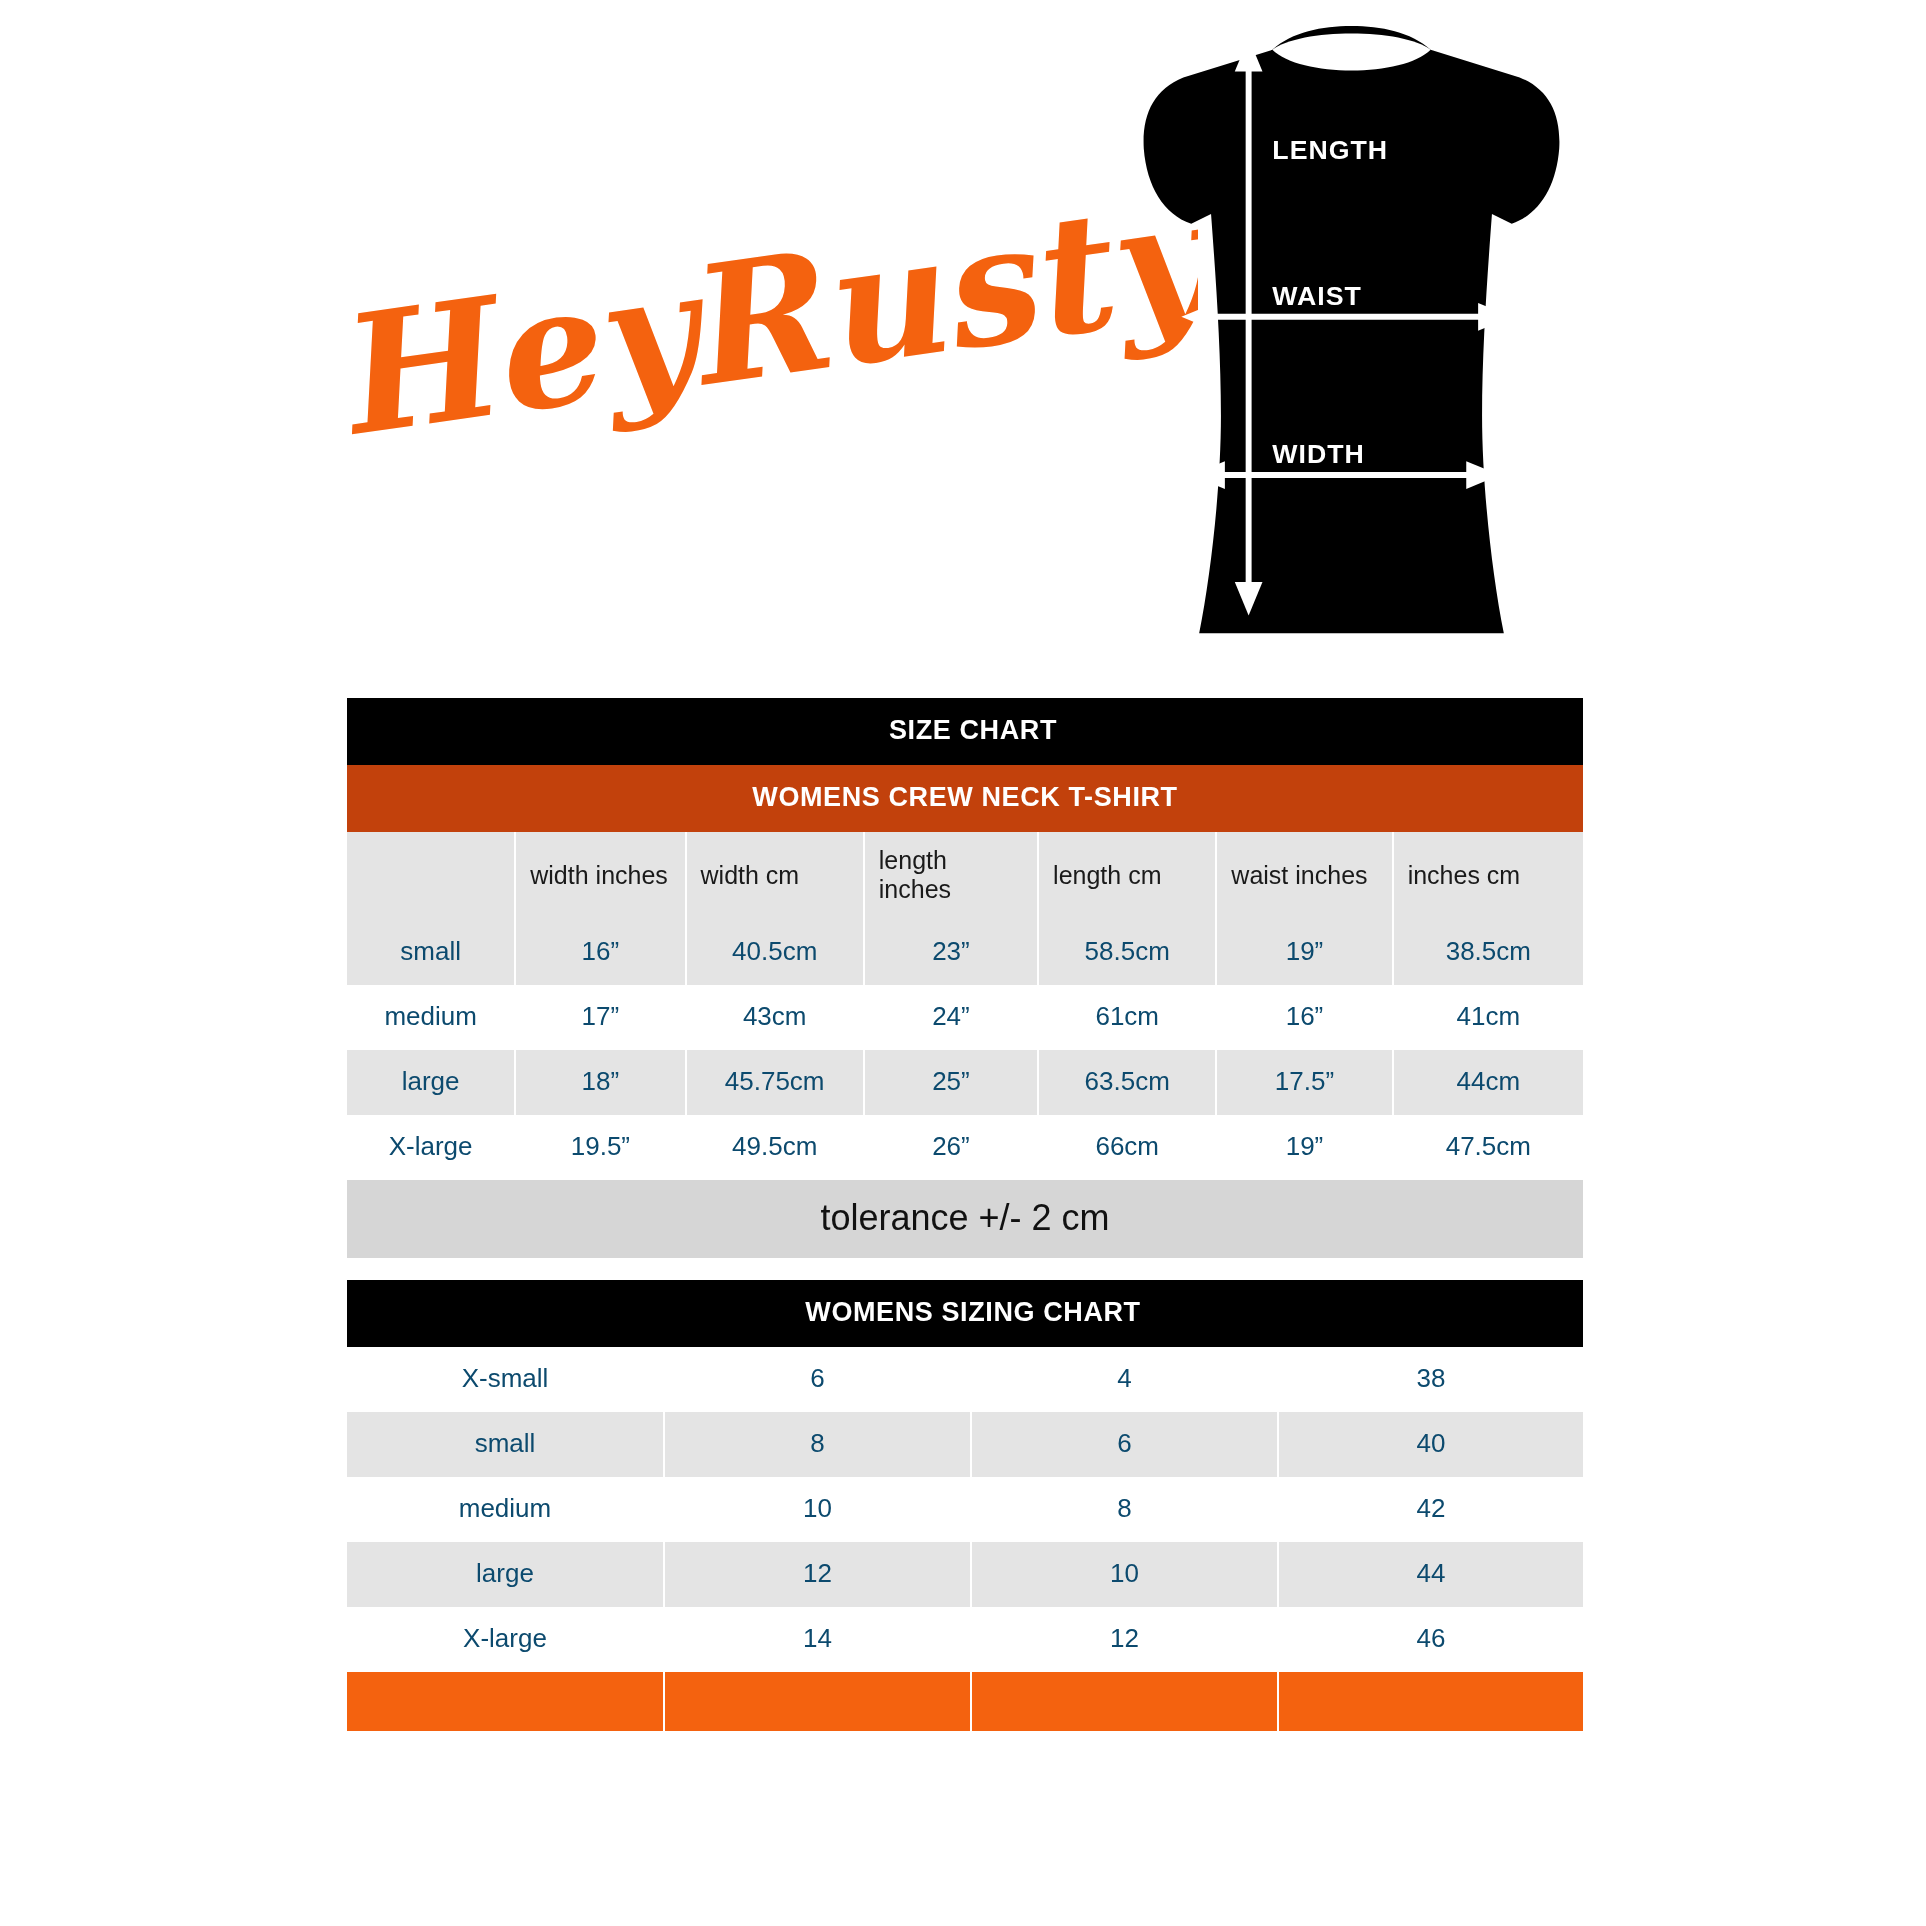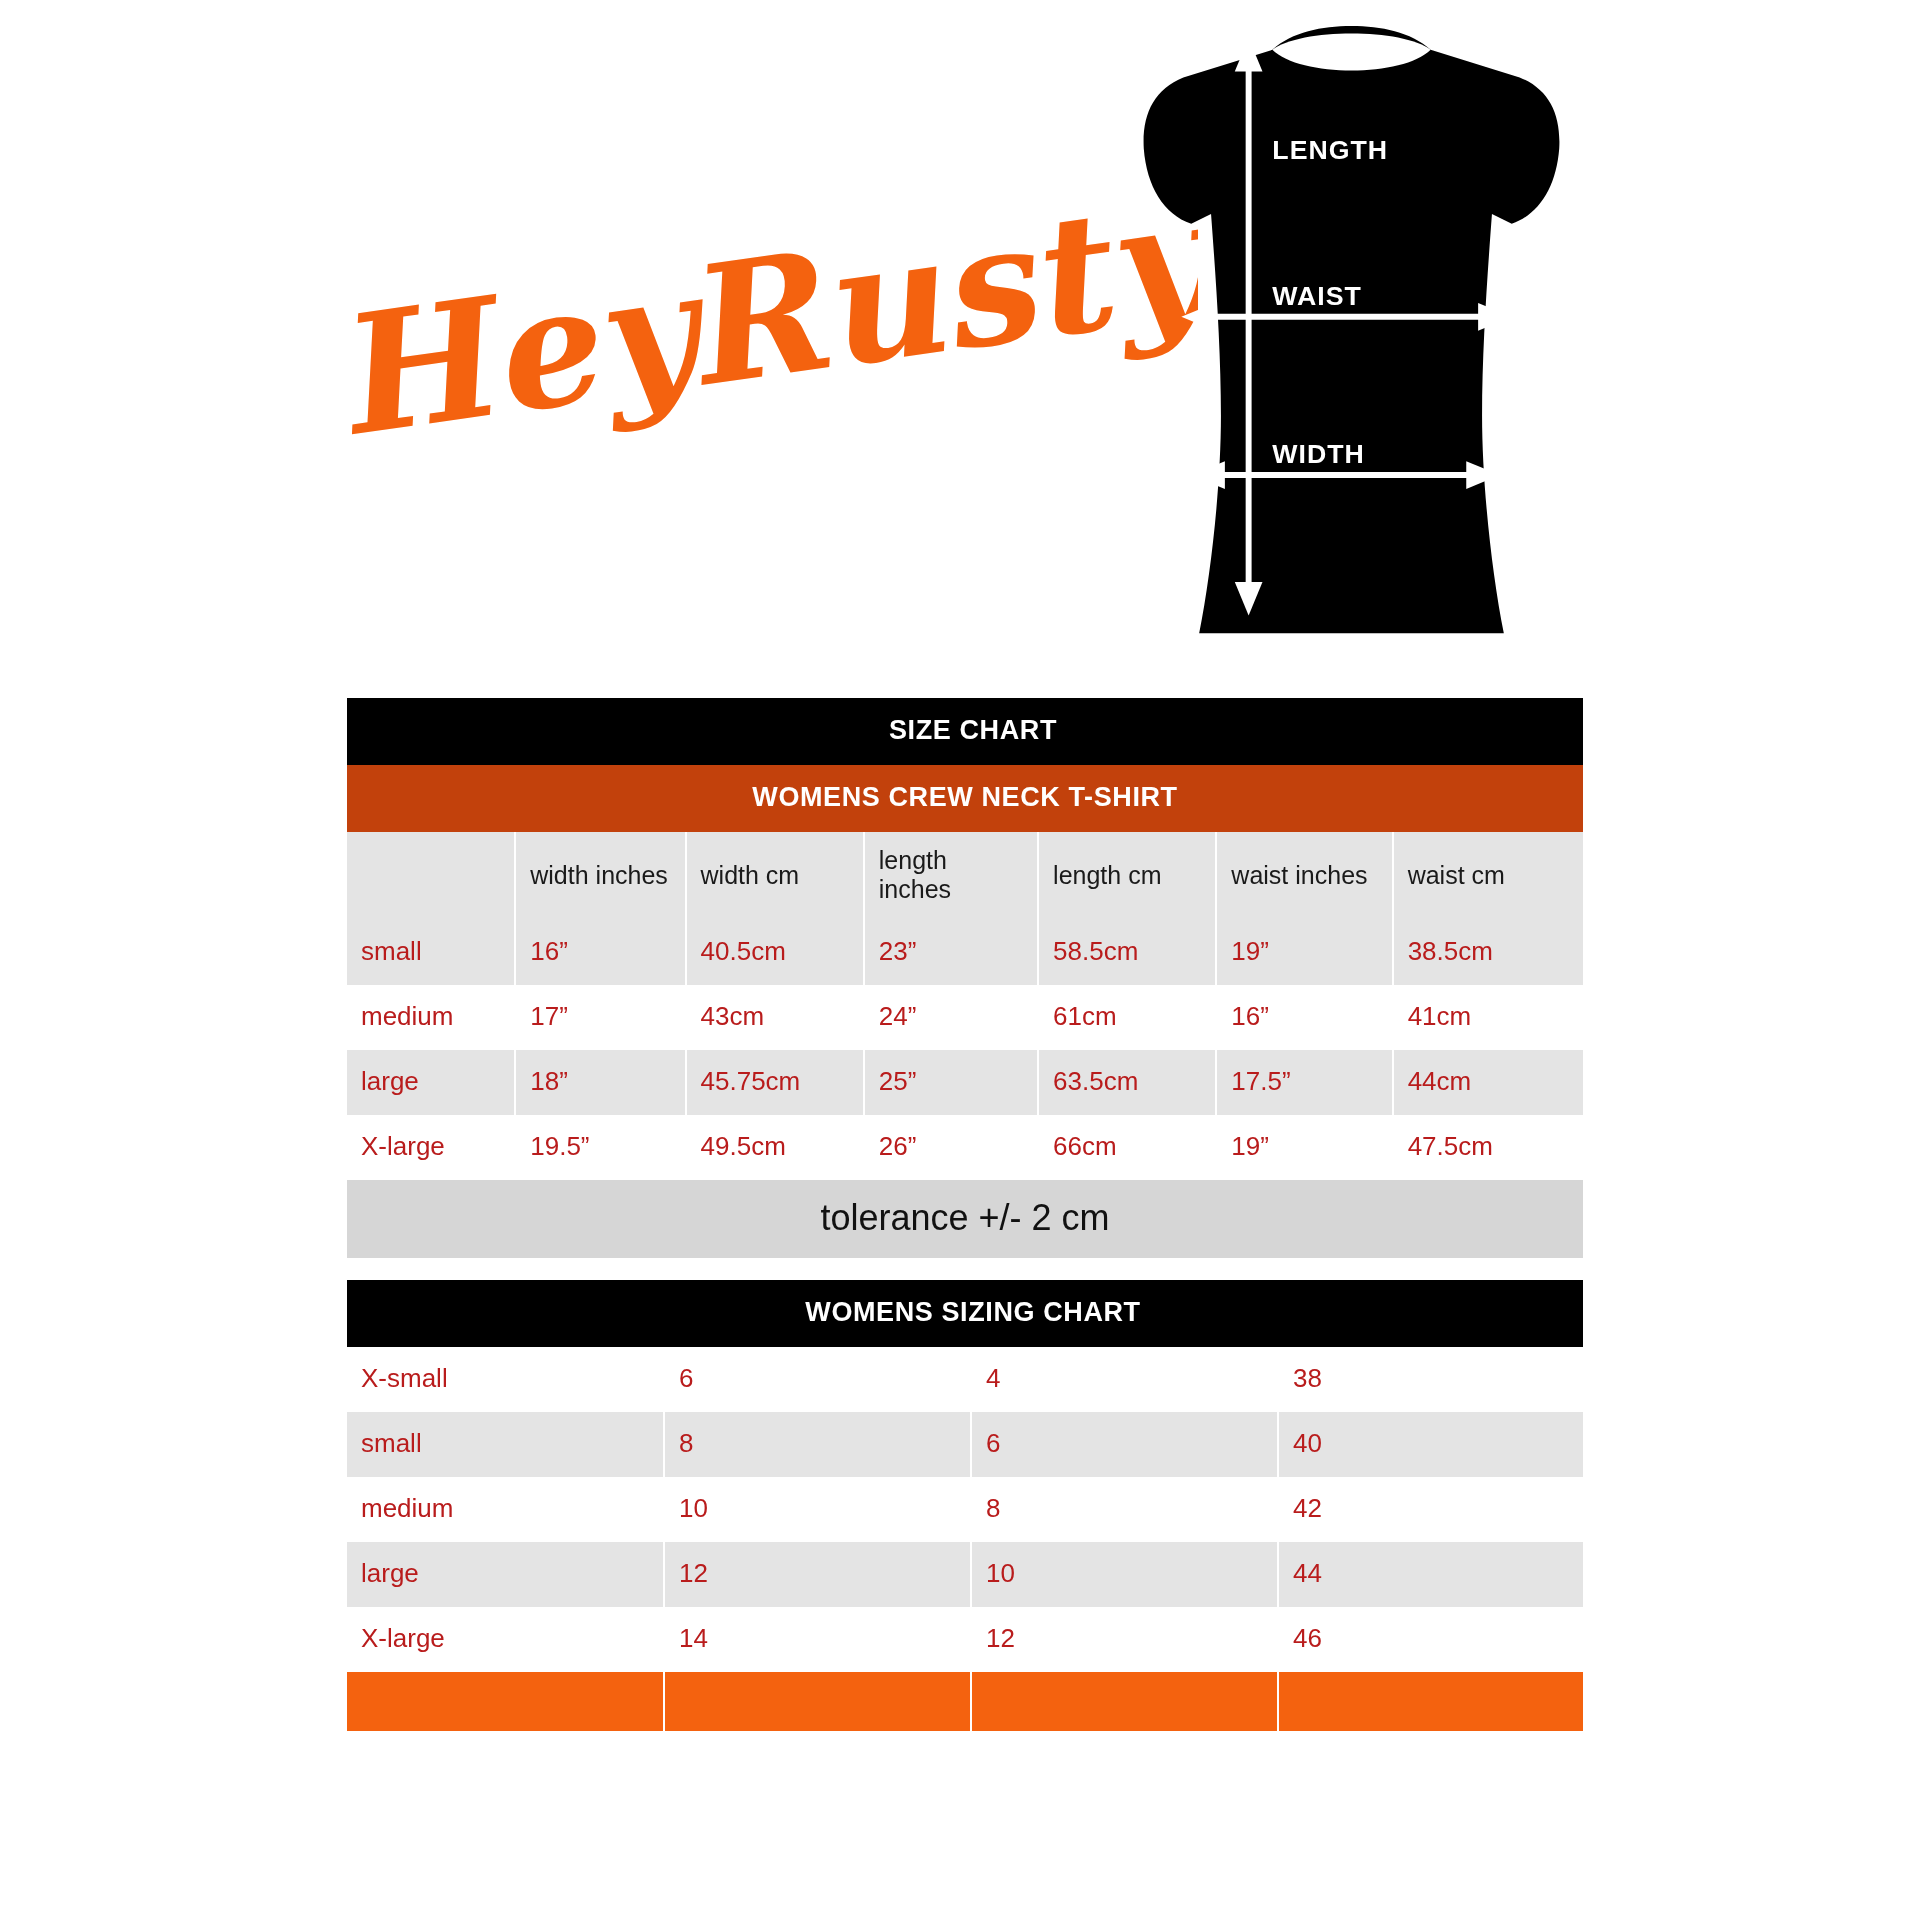--- a/index.html
+++ b/index.html
@@ -85,21 +85,22 @@
     padding: 14px 14px 16px 14px;
     color: #1a1a1a;
     border-right: 2px solid #ffffff;
   }
   .hdr td:last-child { border-right: none; }
 
   .row td {
     font-size: 26px;
     padding: 16px 14px 18px 14px;
     border-right: 2px solid #ffffff;
-    color: #b91c1c;
+    color: #0c4a6e;
+    text-align: center;
   }
   .row td:last-child { border-right: none; }
   .row.shaded td { background: #e4e4e4; }
   .row.plain td { background: #ffffff; }
 
   .tol td {
     background: #d6d6d6;
     text-align: center;
     font-size: 36px;
     padding: 17px 0 19px 0;
@@ -195,21 +196,21 @@
       <tr class="bar-orange">
         <td colspan="7">WOMENS CREW NECK T-SHIRT</td>
       </tr>
       <tr class="hdr">
         <td></td>
         <td>width inches</td>
         <td>width cm</td>
         <td>length inches</td>
         <td>length cm</td>
         <td>waist inches</td>
-        <td>waist cm</td>
+        <td>inches cm</td>
       </tr>
 
       <tr class="row shaded">
         <td class="size-label">small</td>
         <td>16”</td>
         <td>40.5cm</td>
         <td>23”</td>
         <td>58.5cm</td>
         <td>19”</td>
         <td>38.5cm</td>

